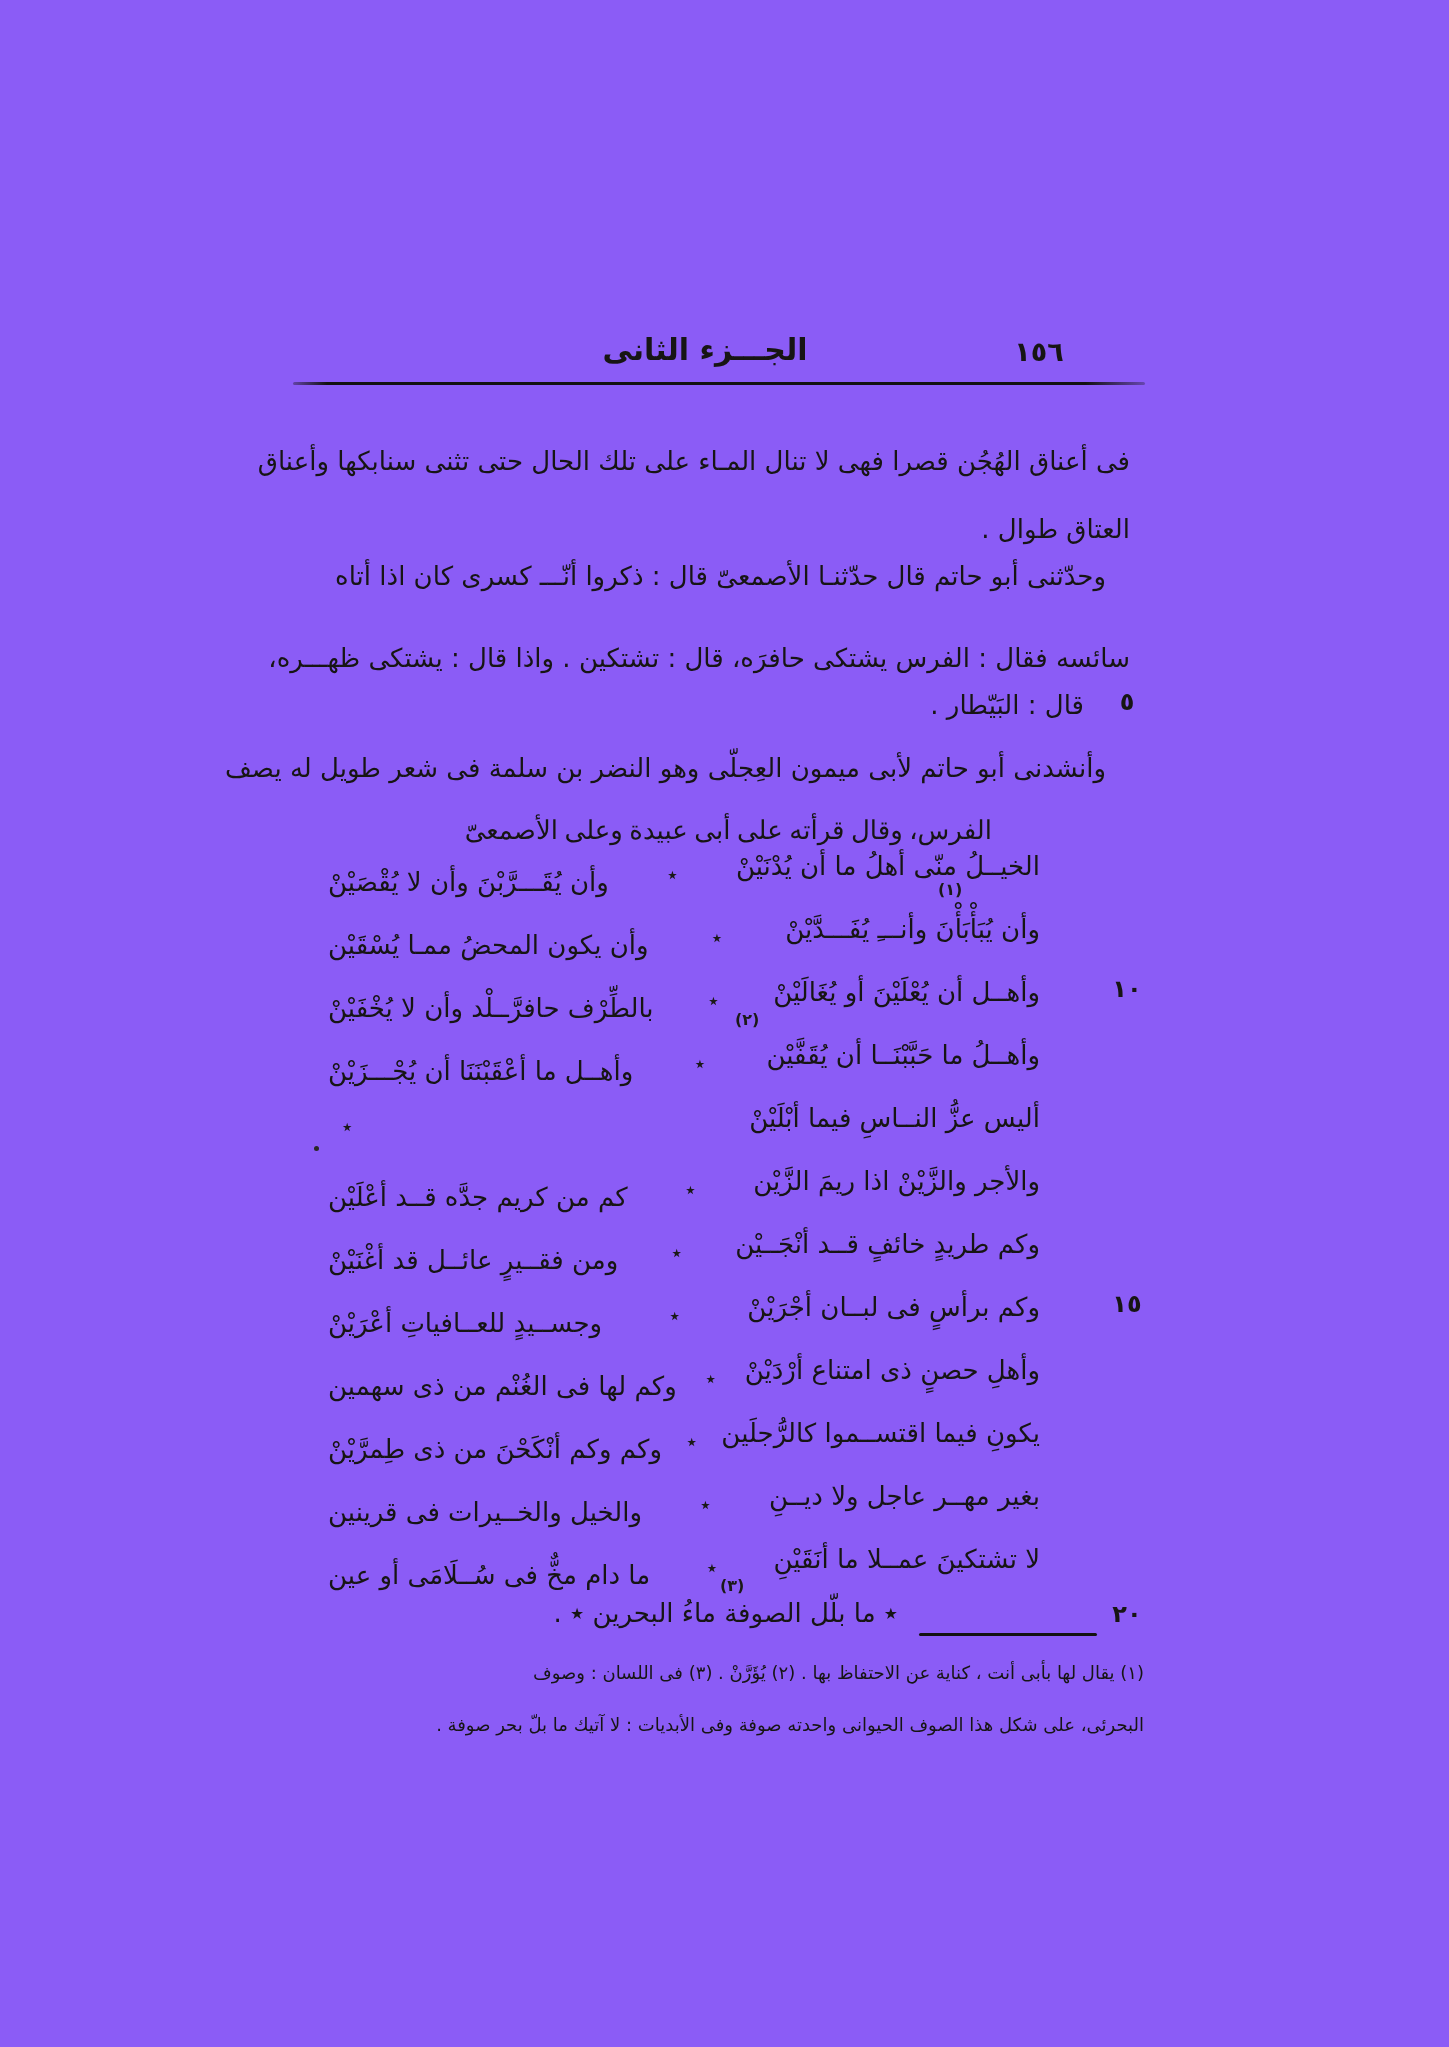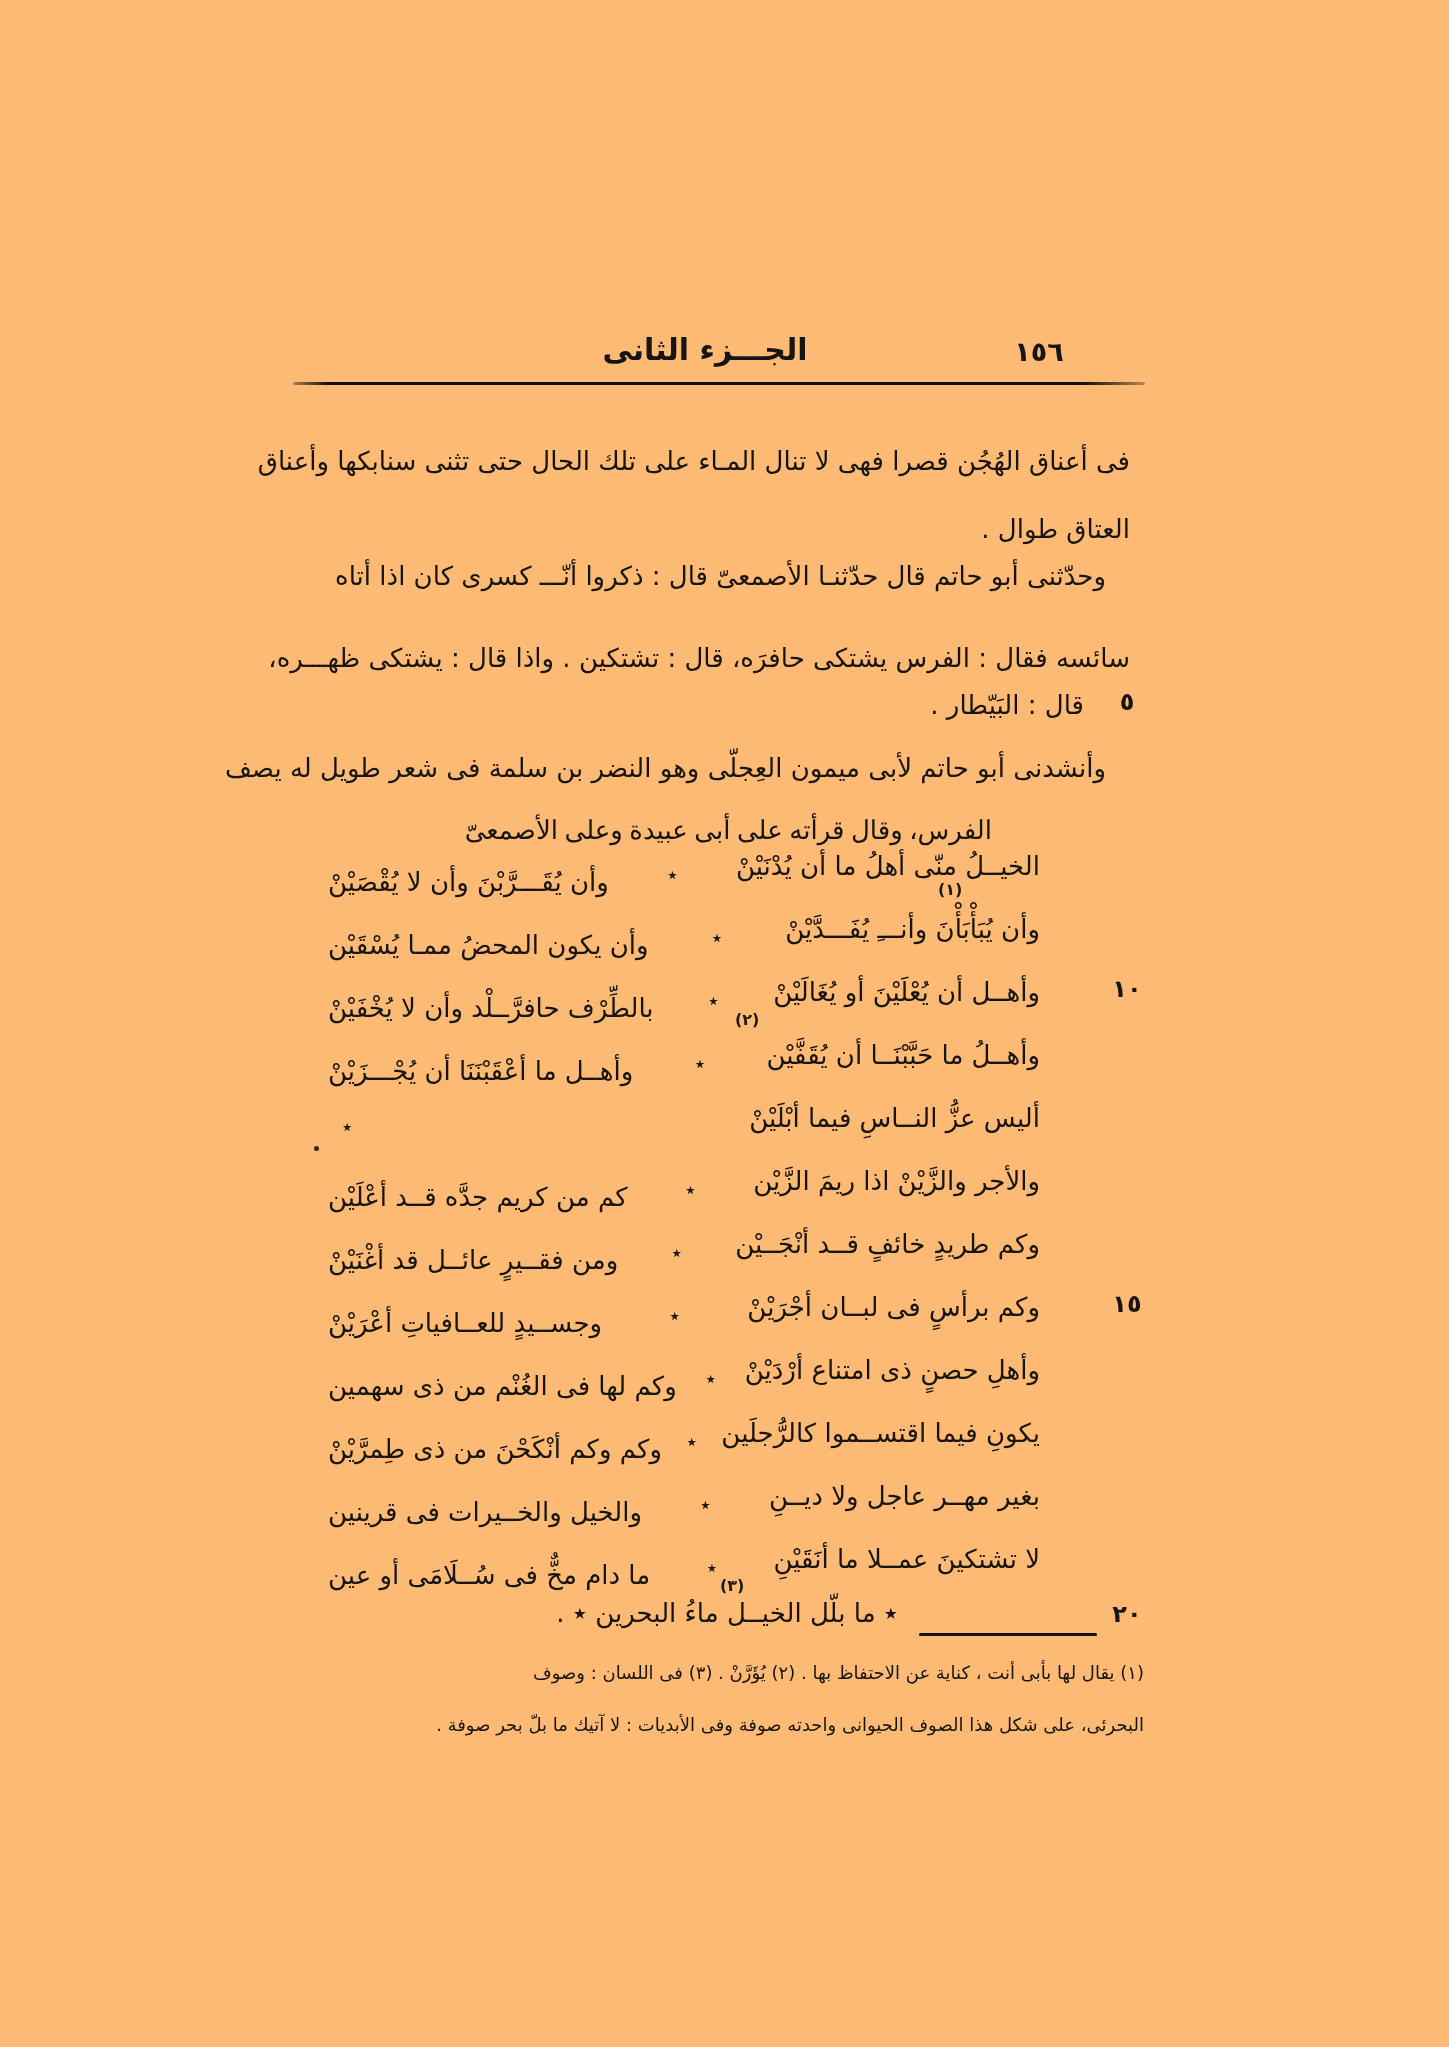--- a/index.html
+++ b/index.html
@@ -1,20 +1,20 @@
 <!DOCTYPE html>
 <html lang="ar"><head>
 <meta charset="utf-8">
 <style>
   html,body{margin:0;padding:0;background:#e8e8e6;}
   .page{
     position:relative;
     width:1449px;height:2047px;
     margin:0 auto;
-    background:#fdba74;
+    background:#8b5cf6;
     font-family:"DejaVu Sans", sans-serif;
     color:#171514;
     direction:rtl;
     overflow:hidden;
   }
   .abs{position:absolute;white-space:nowrap;}
   .header-title{
     top:332px;left:0;width:1410px;
     text-align:center;font-size:30px;font-weight:700;
     letter-spacing:0px;
@@ -143,21 +143,21 @@
     <span class="hemi hemi-r">بغير مهــر عاجل ولا ديــنِ</span>
     <span class="star">٭</span>
     <span class="hemi hemi-l">والخيل والخــيرات فى قرينين</span>
   </div>
   <div class="verse" style="top:1539px">
     <span class="hemi hemi-r">لا تشتكينَ عمــلا ما أنَقَيْنِ</span>
     <span class="star">٭</span>
     <span class="hemi hemi-l">ما دام مخٌّ فى سُــلَامَى أو عين</span>
   </div>
 
-  <div class="abs final-verse">٭ ما بلّل الخيــل ماءُ البحرين ٭ .</div>
+  <div class="abs final-verse">٭ ما بلّل الصوفة ماءُ البحرين ٭ .</div>
 
   <span class="abs note-mark" style="top:880px;left:938px">(١)</span>
   <span class="abs note-mark" style="top:1010px;left:735px">(٢)</span>
   <span class="abs note-mark" style="top:1576px;left:720px">(٣)</span>
 
   <div class="abs margin-num" style="top:688px">٥</div>
   <div class="abs margin-num" style="top:975px">١٠</div>
   <div class="abs margin-num" style="top:1290px">١٥</div>
   <div class="abs margin-num" style="top:1600px">٢٠</div>
 

